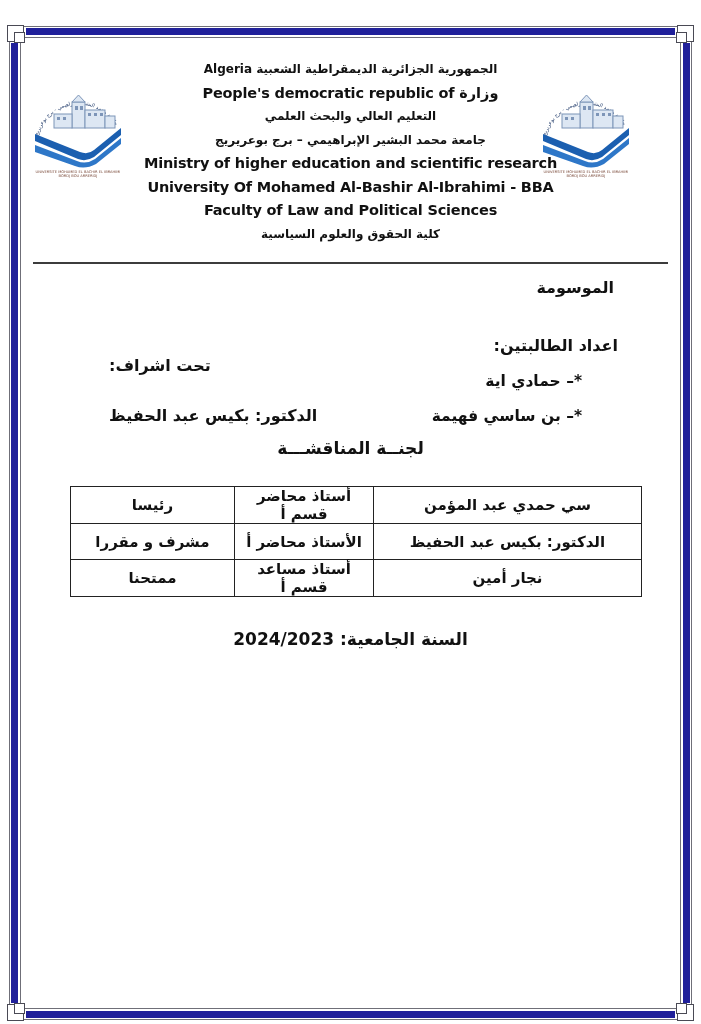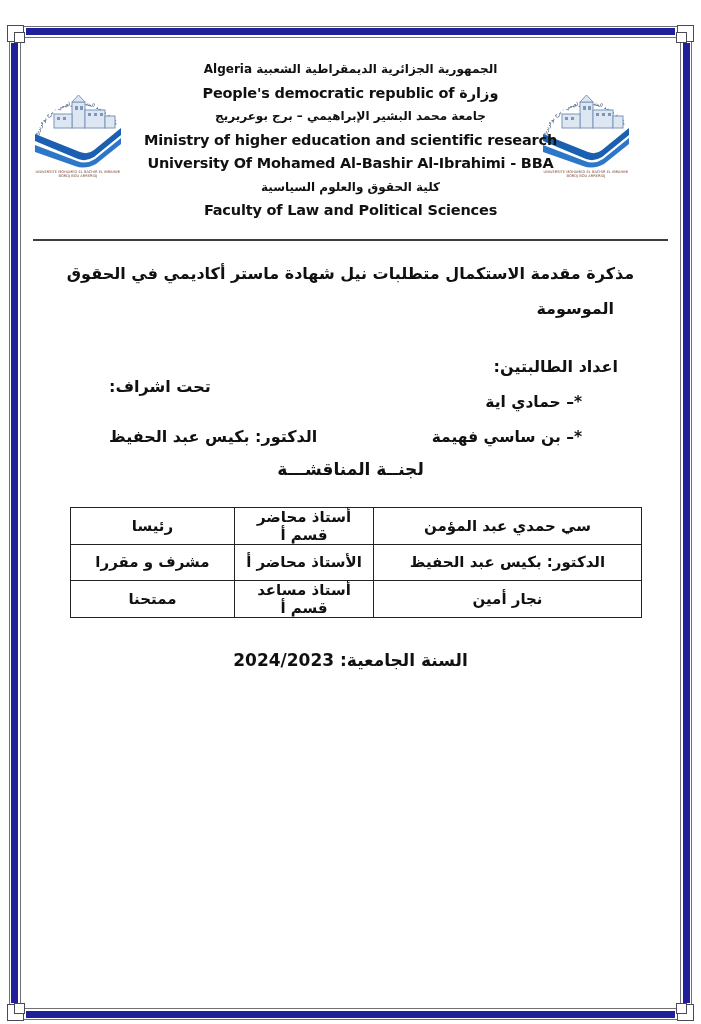--- a/index.html
+++ b/index.html
@@ -164,30 +164,30 @@
     </g>
     <text x="48" y="91" text-anchor="middle" font-size="3.6" fill="#7a4a3a">UNIVERSITE MOHAMED EL BACHIR EL IBRAHIMI</text>
     <text x="48" y="95" text-anchor="middle" font-size="3.6" fill="#7a4a3a">BORDJ BOU ARRERIDJ</text>
   </svg>
 
   <div class="content">
 
     <div class="header-block">
       <div class="header-line ar" dir="rtl">الجمهورية الجزائرية الديمقراطية الشعبية Algeria</div>
       <div class="header-line en" dir="ltr">People's democratic republic of وزارة</div>
+      <div class="header-line ar" dir="rtl">التعليم العالي والبحث العلمي</div>
       <div class="header-line ar" dir="rtl">جامعة محمد البشير الإبراهيمي – برج بوعريريج</div>
       <div class="header-line en" dir="ltr">Ministry of higher education and scientific research</div>
       <div class="header-line en" dir="ltr">University Of Mohamed Al-Bashir Al-Ibrahimi - BBA</div>
+      <div class="header-line en" dir="ltr">Faculty of Law and Political Sciences</div>
       <div class="header-line ar" dir="rtl">كلية الحقوق والعلوم السياسية</div>
-      <div class="header-line en" dir="ltr">Faculty of Law and Political Sciences</div>
     </div>
 
     <hr class="divider">
 
-    <div class="memo-line" dir="rtl">مذكرة مقدمة الاستكمال متطلبات نيل شهادة ماستر أكاديمي في الحقوق</div>
     <div class="tagged-label" dir="rtl">الموسومة</div>
 
 
     <div class="people-row">
       <div class="supervision-block" dir="rtl">
         <div class="supervision-heading">تحت اشراف:</div>
         <div class="supervisor-name">الدكتور: بكيس عبد الحفيظ</div>
       </div>
       <div class="students-block">
         <div class="students-heading">اعداد الطالبتين:</div>

